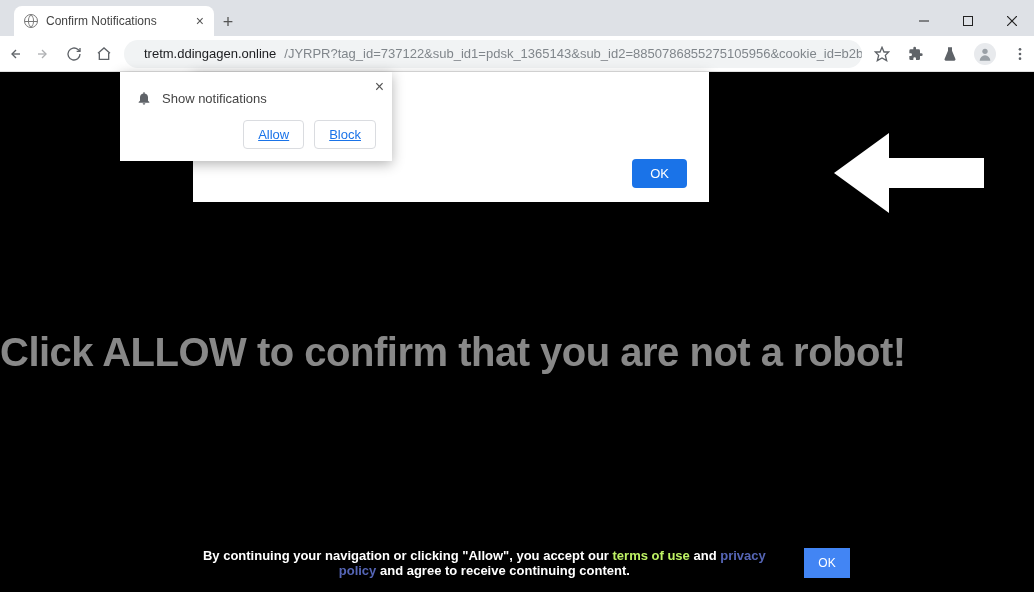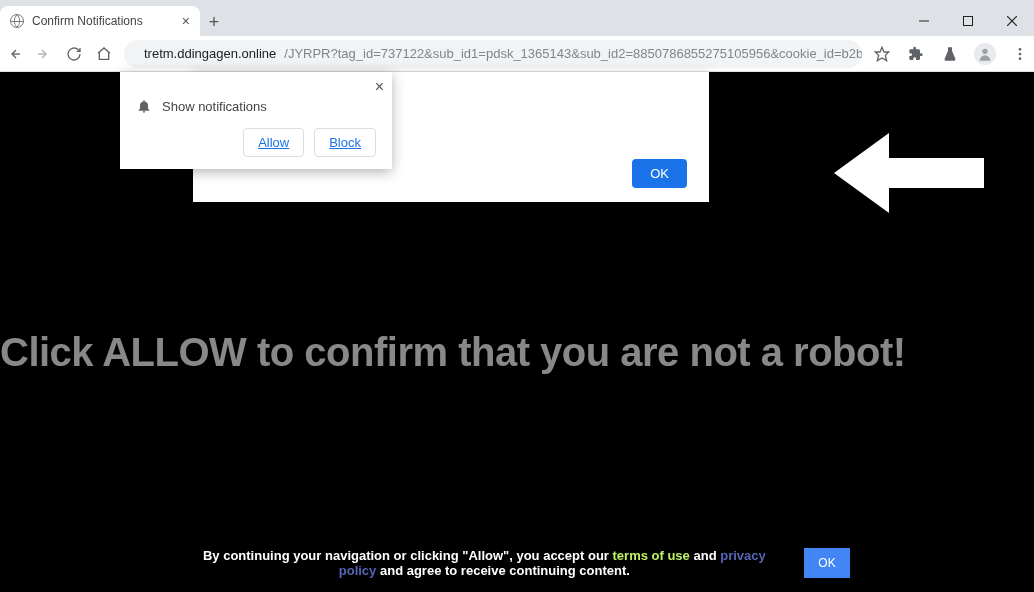--- a/index.html
+++ b/index.html
@@ -1,19 +1,19 @@
 <!DOCTYPE html>
 <html><head>
 <meta charset="utf-8">
 <style>
 * { margin: 0; padding: 0; box-sizing: border-box; }
 body { font-family: "Segoe UI", Arial, sans-serif; background: #fff; width: 1034px; height: 592px; overflow: hidden; position: relative; }
 
 .titlebar { height: 36px; background: #dee1e6; display: flex; align-items: flex-end; justify-content: space-between; }
-.tabs-area { display: flex; align-items: flex-end; padding-left: 0; }
+.tabs-area { display: flex; align-items: flex-end; padding-left: 14px; }
 .tab { background: #fff; border-radius: 8px 8px 0 0; height: 30px; display: flex; align-items: center; padding: 0 10px; min-width: 200px; gap: 8px; position: relative; }
 .tab-title { font-size: 12px; color: #444; flex: 1; white-space: nowrap; overflow: hidden; }
 .tab-close { font-size: 14px; color: #555; cursor: pointer; }
 .new-tab { width: 28px; height: 28px; display: flex; align-items: center; justify-content: center; color: #555; font-size: 18px; cursor: pointer; }
 .window-controls { display: flex; }
 .wc-btn { width: 44px; height: 30px; display: flex; align-items: center; justify-content: center; color: #222; cursor: pointer; font-size: 13px; }
 
 .toolbar { height: 36px; background: #fff; display: flex; align-items: center; padding: 0 4px; gap: 10px; border-bottom: 1px solid #e0e0e0; }
 .tb-icon { width: 20px; height: 20px; display: flex; align-items: center; justify-content: center; color: #5f6368; cursor: pointer; }
 .addr { flex: 1; background: #f1f3f4; border-radius: 14px; height: 28px; display: flex; align-items: center; padding: 0 12px; gap: 8px; font-size: 13px; color: #5f6368; overflow: hidden; }
@@ -35,21 +35,21 @@
 .js-alert { position: absolute; top: 0; left: 193px; width: 516px; background: #fff; box-shadow: 0 3px 12px rgba(0,0,0,.25); padding: 18px 22px 14px; }
 .js-alert-title { font-size: 13px; color: #333; }
 .js-alert-body { font-size: 12px; color: #555; margin-top: 10px; }
 .js-alert-actions { display: flex; justify-content: flex-end; margin-top: 30px; }
 .js-alert-ok { background: #1a73e8; color: #fff; border: none; padding: 7px 18px; border-radius: 4px; font-size: 13px; cursor: pointer; }
 
 
 .notif { position: absolute; top: 0; left: 120px; width: 272px; background: #fff; box-shadow: 0 3px 12px rgba(0,0,0,.3); padding: 14px 16px 12px; }
 .notif-title { font-size: 14px; color: #333; }
 .notif-close { position: absolute; top: 6px; right: 8px; color: #555; font-size: 16px; cursor: pointer; }
-.notif-row { display: flex; align-items: center; gap: 10px; margin-top: 12px; font-size: 13px; color: #444; }
+.notif-row { display: flex; align-items: center; gap: 10px; margin-top: 4px; font-size: 13px; color: #444; }
 .notif-actions { display: flex; justify-content: flex-end; gap: 10px; margin-top: 14px; }
 .notif-btn { border: 1px solid #dadce0; background: #fff; color: #1a73e8; padding: 6px 14px; border-radius: 4px; font-size: 13px; cursor: pointer; text-decoration: underline; }
 
 .arrow { position: absolute; top: 56px; right: 50px; }
 
 .globe-icon { width: 14px; height: 14px; border: 1.2px solid #777; border-radius: 50%; position: relative; }
 .globe-icon::before { content: ""; position: absolute; top: 0; left: 50%; width: 6px; height: 100%; border: 1.2px solid #777; border-radius: 50%; transform: translateX(-50%); box-sizing: border-box; }
 .globe-icon::after { content: ""; position: absolute; left: 0; top: 50%; width: 100%; height: 1px; background: #777; }
 
 .lock-icon-svg { fill: #5f6368; }

